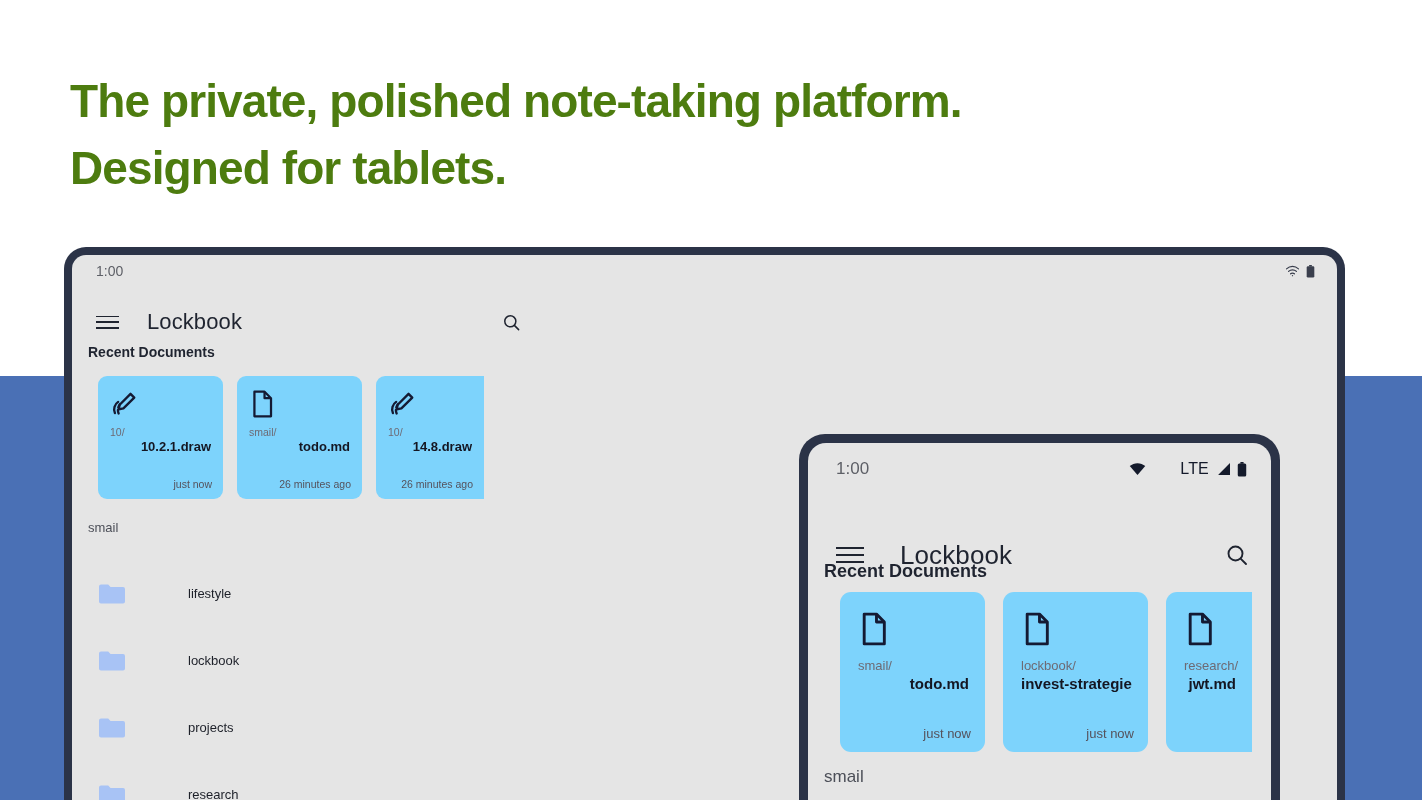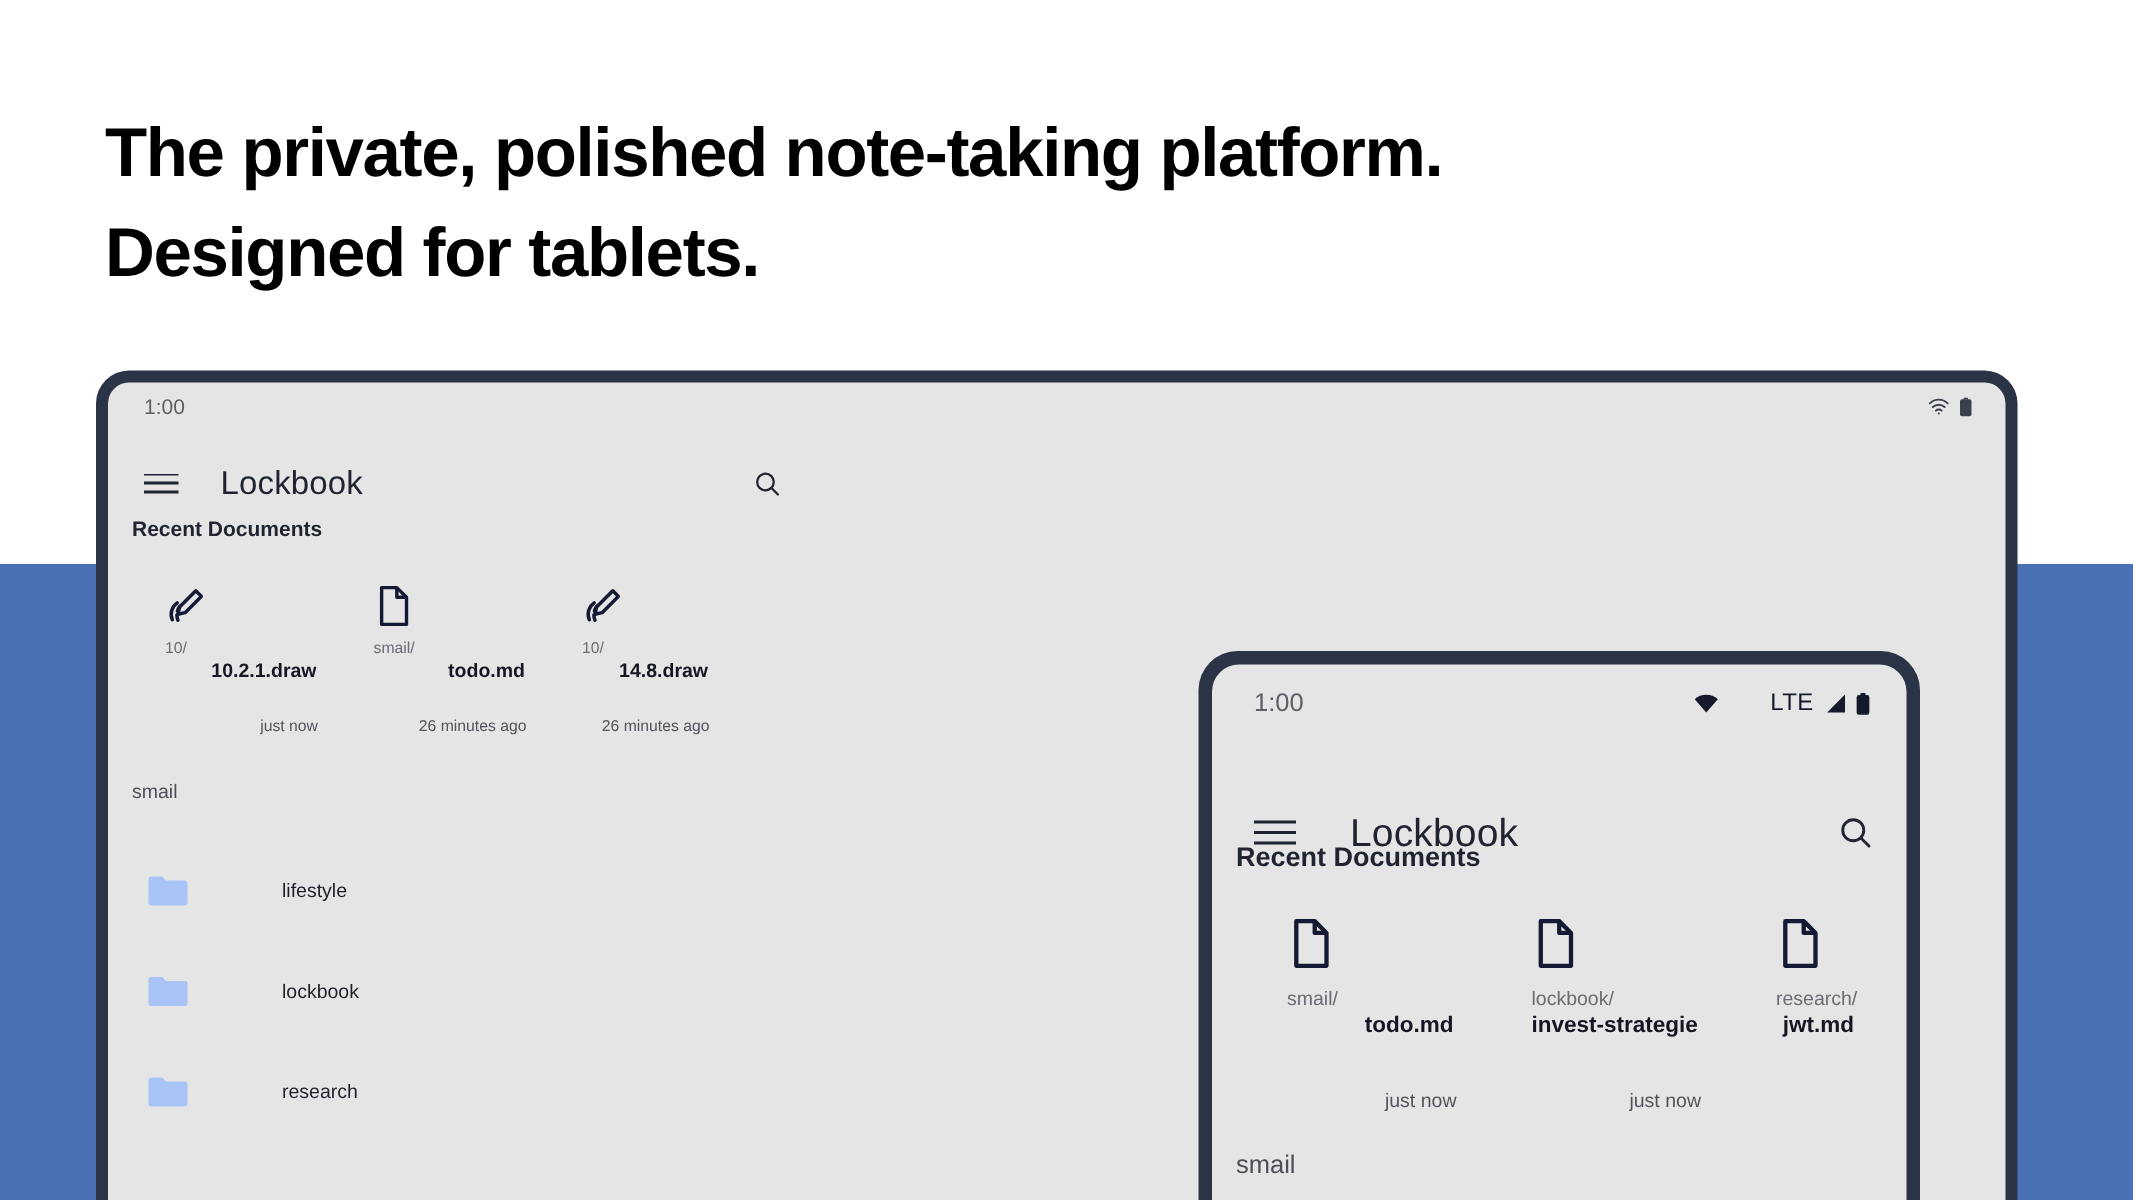--- a/index.html
+++ b/index.html
@@ -18,21 +18,21 @@
   
   #white-cover{
     position:absolute;left:64px;top:376px;width:1278px;height:424px;
     background:#ffffff;
   }
 
   
   #headline{
     position:absolute;left:70px;top:68px;width:1100px;
     font-weight:bold;font-size:46px;line-height:67px;
-    letter-spacing:-0.9px;color:#000000;white-space:pre-line;
+    letter-spacing:-0.9px;color:#4d7c0f;white-space:pre-line;
   }
 
   
   .device{position:absolute;background:#2b3347;}
   .screen{position:absolute;overflow:hidden;background:#e5e5e5;}
 
   
   #tablet{left:64px;top:247px;width:1281px;height:553px;
           border-radius:22px 22px 0 0;}
   #tablet-screen{left:72px;top:255px;width:1265px;height:545px;
@@ -79,21 +79,21 @@
   
   .section-label{position:absolute;color:#1f2430;}
   #tablet-section{left:88px;top:344px;font-size:14px;font-weight:bold;}
   #phone-section{left:824px;top:561px;font-size:18px;font-weight:bold;}
 
   
   .rail{position:absolute;display:flex;}
   #tablet-rail{left:98px;top:376px;gap:14px;}
   #phone-rail{left:840px;top:592px;gap:18px;}
 
-  .card{background:#e5e5e5;box-sizing:border-box;position:relative;
+  .card{background:#7dd3fc;box-sizing:border-box;position:relative;
         display:flex;flex-direction:column;cursor:pointer;flex:none;}
   #tablet-rail .card{width:125px;height:123px;border-radius:9px;padding:14px 12px 0 12px;}
   #phone-rail .card{width:145px;height:160px;border-radius:11px;padding:20px 16px 0 18px;}
 
   
   #tablet-rail .card.clipped{width:108px;border-radius:9px 0 0 9px;}
   #phone-rail .card.clipped{width:86px;border-radius:11px 0 0 11px;}
 
   .card-icon{color:#141a33;}
   .card-parent{color:#6d6a74;white-space:nowrap;}
@@ -216,20 +216,26 @@
   <div class="tree-row">
     <svg class="folder-icon" viewBox="0 0 28 22" fill="#a8c3f5">
       <path d="M1 3.4a2 2 0 0 1 2-2h7.2l2.3 2.6H25a2 2 0 0 1 2 2v12.6a2 2 0 0 1-2 2H3a2 2 0 0 1-2-2z"></path>
     </svg>
     <span class="tree-label">lockbook</span>
   </div>
   <div class="tree-row">
     <svg class="folder-icon" viewBox="0 0 28 22" fill="#a8c3f5">
       <path d="M1 3.4a2 2 0 0 1 2-2h7.2l2.3 2.6H25a2 2 0 0 1 2 2v12.6a2 2 0 0 1-2 2H3a2 2 0 0 1-2-2z"></path>
     </svg>
+    <span class="tree-label">projects</span>
+  </div>
+  <div class="tree-row">
+    <svg class="folder-icon" viewBox="0 0 28 22" fill="#a8c3f5">
+      <path d="M1 3.4a2 2 0 0 1 2-2h7.2l2.3 2.6H25a2 2 0 0 1 2 2v12.6a2 2 0 0 1-2 2H3a2 2 0 0 1-2-2z"></path>
+    </svg>
     <span class="tree-label">research</span>
   </div>
 </div>
 
 <div id="phone" class="device"></div>
 <div id="phone-screen" class="screen">
 
   <div id="phone-status" class="statusbar">
     <span class="clock">1:00</span>
     <span class="status-icons">

